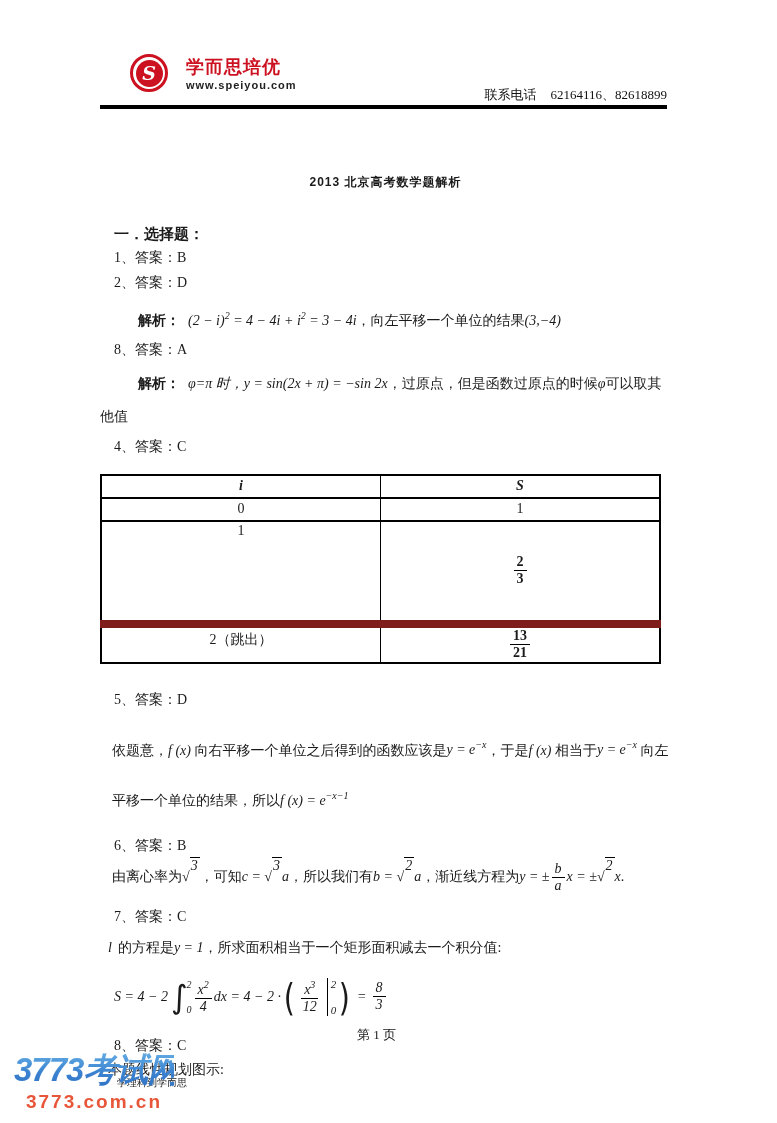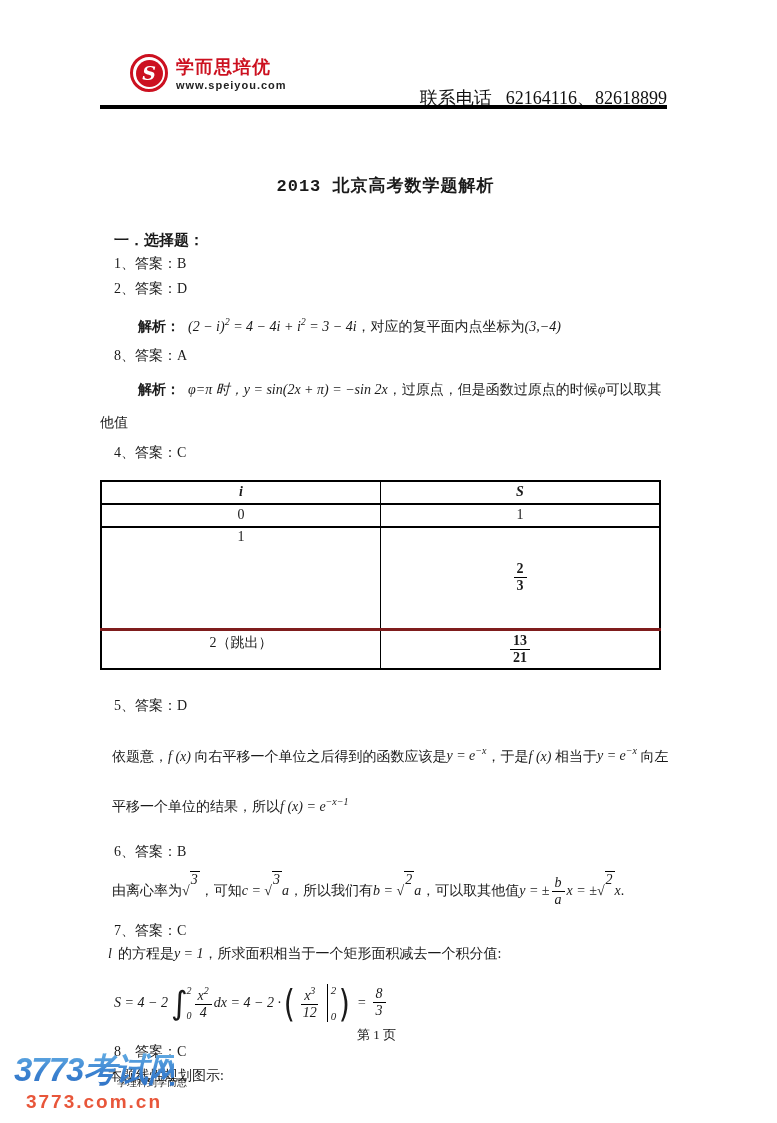--- a/index.html
+++ b/index.html
@@ -15,42 +15,42 @@
   .logo { position:absolute; left:130px; top:54px; display:flex; align-items:center; }
   .logo-mark {
     width:38px; height:38px; border:3px solid #cc1120; border-radius:50%;
     display:flex; align-items:center; justify-content:center; background:#fff;
   }
   .logo-mark-inner {
     width:27px; height:27px; background:#cc1120; border-radius:50%;
     color:#fff; font-weight:bold; font-size:19px; line-height:27px; text-align:center;
     font-family:"DejaVu Serif",serif; font-style:italic;
   }
-  .logo-text { margin-left:8px; }
+  .logo-text { margin-left:18px; }
   .logo-brand {
     color:#cc1120; font-weight:bold; font-size:18px; letter-spacing:1px;
     font-family:"Liberation Sans","DejaVu Sans",sans-serif;
   }
   .logo-site {
     color:#222; font-weight:bold; font-size:11px; letter-spacing:1px;
     font-family:"Liberation Sans","DejaVu Sans",sans-serif;
   }
-  .contact { position:absolute; top:86px; right:110px; font-size:18px; color:#111;text-align:right; }
+  .contact { position:absolute; top:86px; right:110px; font-size:13px; color:#111;text-align:right; }
   .contact .nums { margin-left:14px; }
   .rule { position:absolute; left:100px; top:105px; width:567px; height:4px; background:#000; }
   .source {
     position:absolute; left:112px; top:112px; width:560px;
     font-family:"Liberation Sans","DejaVu Sans",sans-serif;
     font-weight:bold; font-size:26px; letter-spacing:0.5px; color:#000; white-space:nowrap;
   }
   
   .content { padding:0 106px 0 100px; }
   .doc-title {
-    text-align:center; font-weight:bold; font-size:17px; margin-top:24px;
-    font-family:Liberation Mono, monospace; letter-spacing:1px;
+    text-align:center; font-weight:bold; font-size:12px; margin-top:24px;
+    font-family:Liberation Sans, sans-serif; letter-spacing:1px;
   }
   .section-heading {
     font-weight:bold; font-size:15px; margin-top:34px; padding-left:14px;
     font-family:"Liberation Sans","DejaVu Sans",sans-serif;
   }
   .ans { padding-left:14px; margin-top:2px; line-height:23px; }
   .ans:first-of-type { margin-top:5px; }
   .exp-label { font-weight:bold; font-family:"Liberation Sans","DejaVu Sans",sans-serif; margin-right:8px;text-align:right; }
   .exp { padding-left:38px; margin-top:7px; line-height:30px; }
   .para3 { margin-top:6px; line-height:33px; text-indent:38px; }
@@ -70,27 +70,27 @@
   table.trace td {
     border-top:2px solid #000; border-bottom:2px solid #000;
     border-left:1px solid #000; border-right:1px solid #000;
     text-align:center; vertical-align:middle; font-size:14px;
   }
   table.trace { border:2px solid #000; }
   tr.t-head td { height:23px; font-weight:bold; font-style:italic; }
   tr.t-r1 td { height:23px; }
   tr.t-r2 td { height:103px; }
   tr.t-r2 td.topcell { vertical-align:top; padding-top:1px; }
-  tr.t-r3 td { height:39px; border-top:3px solid #7f1d1d; }
+  tr.t-r3 td { height:39px; border-top:8px solid #7f1d1d; }
   tr.t-r3 td.topcell { vertical-align:top; padding-top:3px; }
   .tfrac { font-weight:bold; }
   
   .para5 { padding-left:12px; margin-top:12px; line-height:46px; }
-  .para6 { padding-left:12px; margin-top:8px; line-height:40px; }
-  .para7a { padding-left:8px; margin-top:0; line-height:24px; }
+  .para6 { padding-left:12px; line-height:40px; }
+  .para7a { padding-left:8px; margin-top:8px; line-height:24px; }
   .formula7 { padding-left:14px; margin-top:12px; display:flex; align-items:center; height:50px; }
   .int { display:inline-flex; align-items:center; margin:0 1px 0 3px; }
   .int .sym { font-size:32px; line-height:1; font-family:"DejaVu Sans",sans-serif; }
   .int .lims { display:flex; flex-direction:column; justify-content:space-between;
                height:36px; font-size:10px; font-style:italic; margin-left:-1px; }
   .ev { display:inline-flex; flex-direction:column; justify-content:space-between;
         border-left:1px solid #000; height:38px; font-size:11px; font-style:italic;
         padding-left:3px; margin-left:5px; }
   .bp { font-size:38px; font-weight:normal; line-height:1; font-family:"DejaVu Sans",sans-serif;
         transform:scaleX(0.75); display:inline-block; margin:0 1px; }
@@ -136,21 +136,21 @@
   <div class="content">
 
     <div class="doc-title">2013 北京高考数学题解析</div>
 
     <div class="section-heading">一．选择题：</div>
 
     <div class="ans">1、答案：B</div>
     <div class="ans">2、答案：D</div>
 
     <div class="exp">
-      <span class="exp-label">解析：</span><span class="m"><span>(2 − i)</span><sup>2</sup><span> = 4 − 4i + i</span><sup>2</sup><span> = 3 − 4i</span></span><span>，对应的复平面内点坐标为</span><span class="m">(3,−4)</span>
+      <span class="exp-label">解析：</span><span class="m"><span>(2 − i)</span><sup>2</sup><span> = 4 − 4i + i</span><sup>2</sup><span> = 3 − 4i</span></span><span>，向左平移一个单位的结果</span><span class="m">(3,−4)</span>
     </div>
 
     <div class="ans">8、答案：A</div>
 
     <div class="para3">
       <span class="exp-label">解析：</span><span class="m">φ=π 时，</span><span class="m">y = sin(2x + π) = −sin 2x</span><span>，过原点，但是函数过原点的时候</span><span class="m">φ</span><span>可以取其他值</span>
     </div>
 
     <div class="ans">4、答案：C</div>
 
@@ -199,21 +199,21 @@
     <div class="para6">
       <span>由离心率为</span><span class="sqrt">
           <span class="sym">√</span>
           <span class="rad">3</span>
         </span><span>，可知</span><span class="m">c = </span><span class="sqrt">
           <span class="sym">√</span>
           <span class="rad">3</span>
         </span><span class="m">a</span><span>，所以我们有</span><span class="m">b = </span><span class="sqrt">
           <span class="sym">√</span>
           <span class="rad">2</span>
-        </span><span class="m">a</span><span>，可以取其他值</span><span class="m"><span>y = ±</span><span class="frac">
+        </span><span class="m">a</span><span>，渐近线方程为</span><span class="m"><span>y = ±</span><span class="frac">
             <span class="fn">b</span>
             <span class="fd">a</span>
           </span><span>x = ±</span><span class="sqrt">
             <span class="sym">√</span>
             <span class="rad">2</span>
           </span><span>x</span></span><span>.</span>
     </div>
 
     <div class="ans" style="margin-top:8px;">7、答案：C</div>
 

